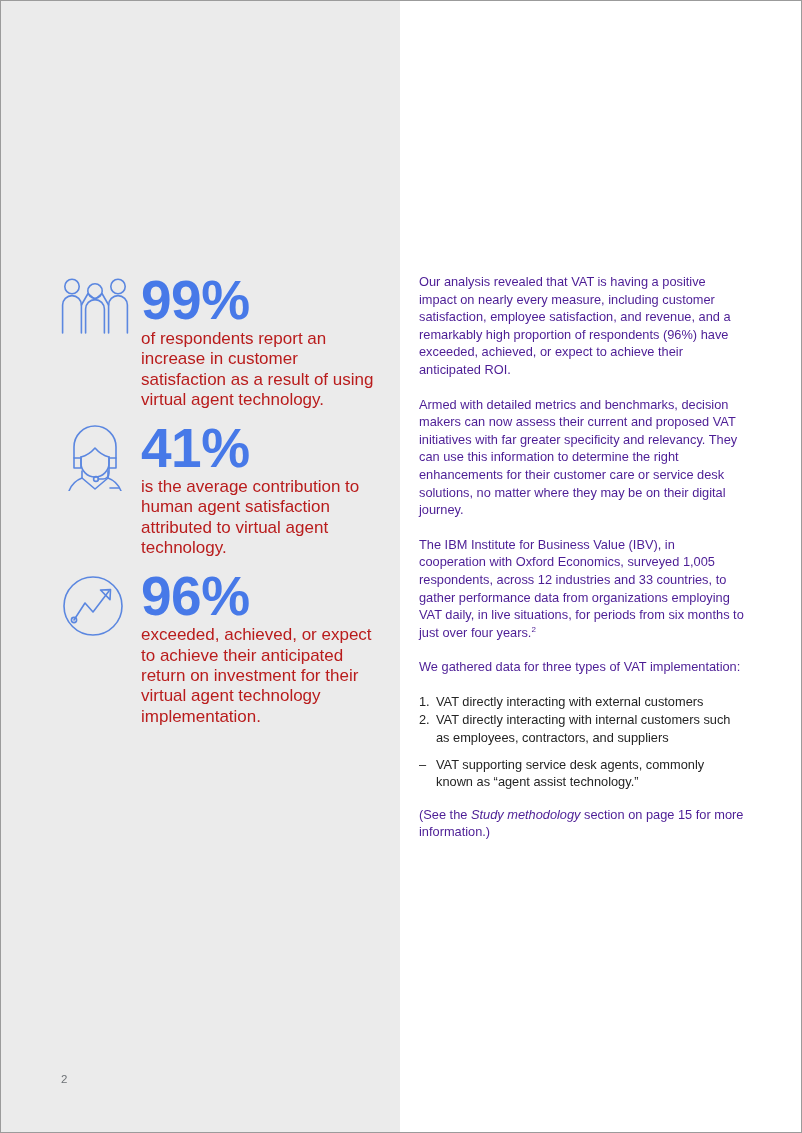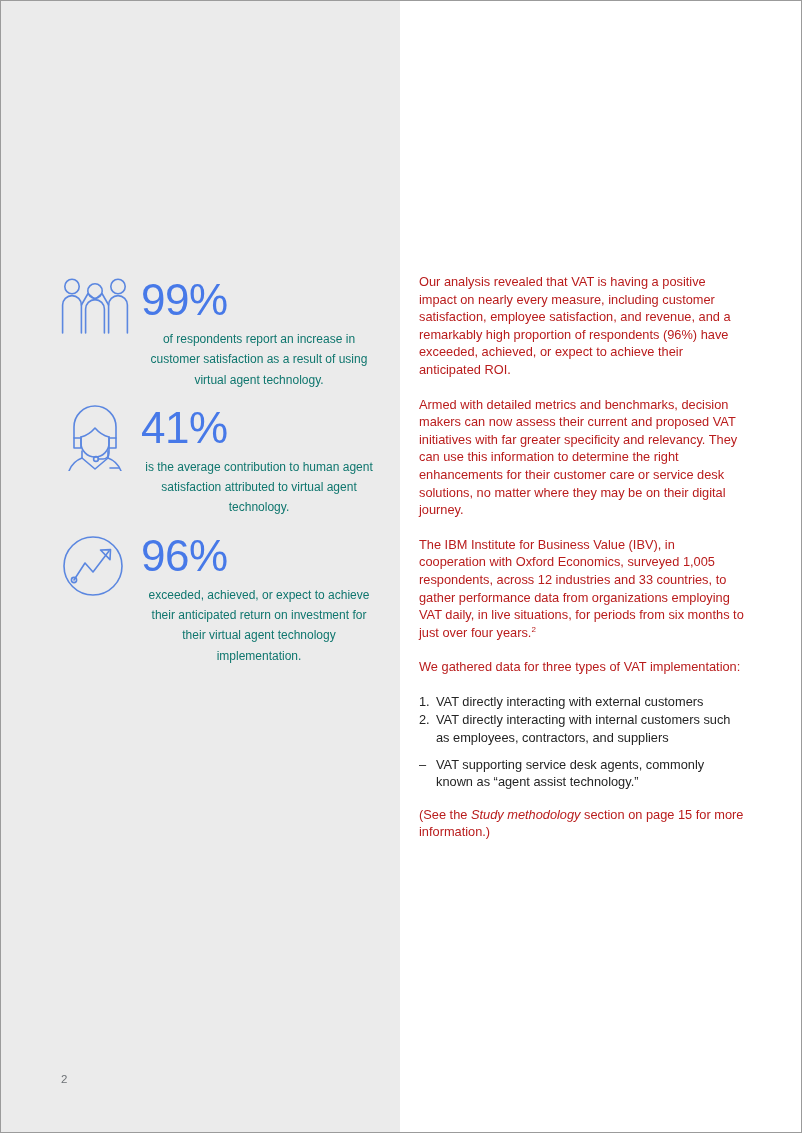--- a/index.html
+++ b/index.html
@@ -56,33 +56,32 @@
     height: 72px;
   }
   .stat-icon svg {
     display: block;
   }
   .stat-body {
     padding-left: 84px;
   }
   .stat-number {
     color: #4779e8;
-    font-size: 44px;
+    font-size: 55px;
     line-height: 54px;
     letter-spacing: -0.5px;
-    font-weight: 400;
+    font-weight: 700;
     margin: 0 0 2px 0;
     font-family: "Liberation Sans", "DejaVu Sans", sans-serif;
   }
   .stat-desc {
-    color: #0f766e;
-    font-size: 12px;
+    color: #b91c1c;
+    font-size: 17px;
     line-height: 20.3px;
     margin: 0;
-    text-align: center;
   }
   .stat-1 { margin-bottom: 7px; }
   .stat-2 { margin-bottom: 7px; }
   .stat-2 .stat-icon { top: 8px; }
   .stat-3 .stat-icon { top: 8px; }
   .stat-2 .stat-body { padding-top: 4px; }
   .stat-3 .stat-body { padding-top: 4px; }
 
   
   .page-number {
@@ -94,21 +93,21 @@
   }
 
   
   .content {
     position: absolute;
     left: 418px;
     top: 272px;
     width: 325px;
   }
   .para {
-    color: #b91c1c;
+    color: #4c1d95;
     font-size: 12.8px;
     line-height: 17.6px;
     margin: 0 0 17px 0;
   }
   .para:last-child { margin-bottom: 0; }
   .section-heading {
     color: #171717;
     font-size: 22px;
     line-height: 28px;
     font-weight: 400;

